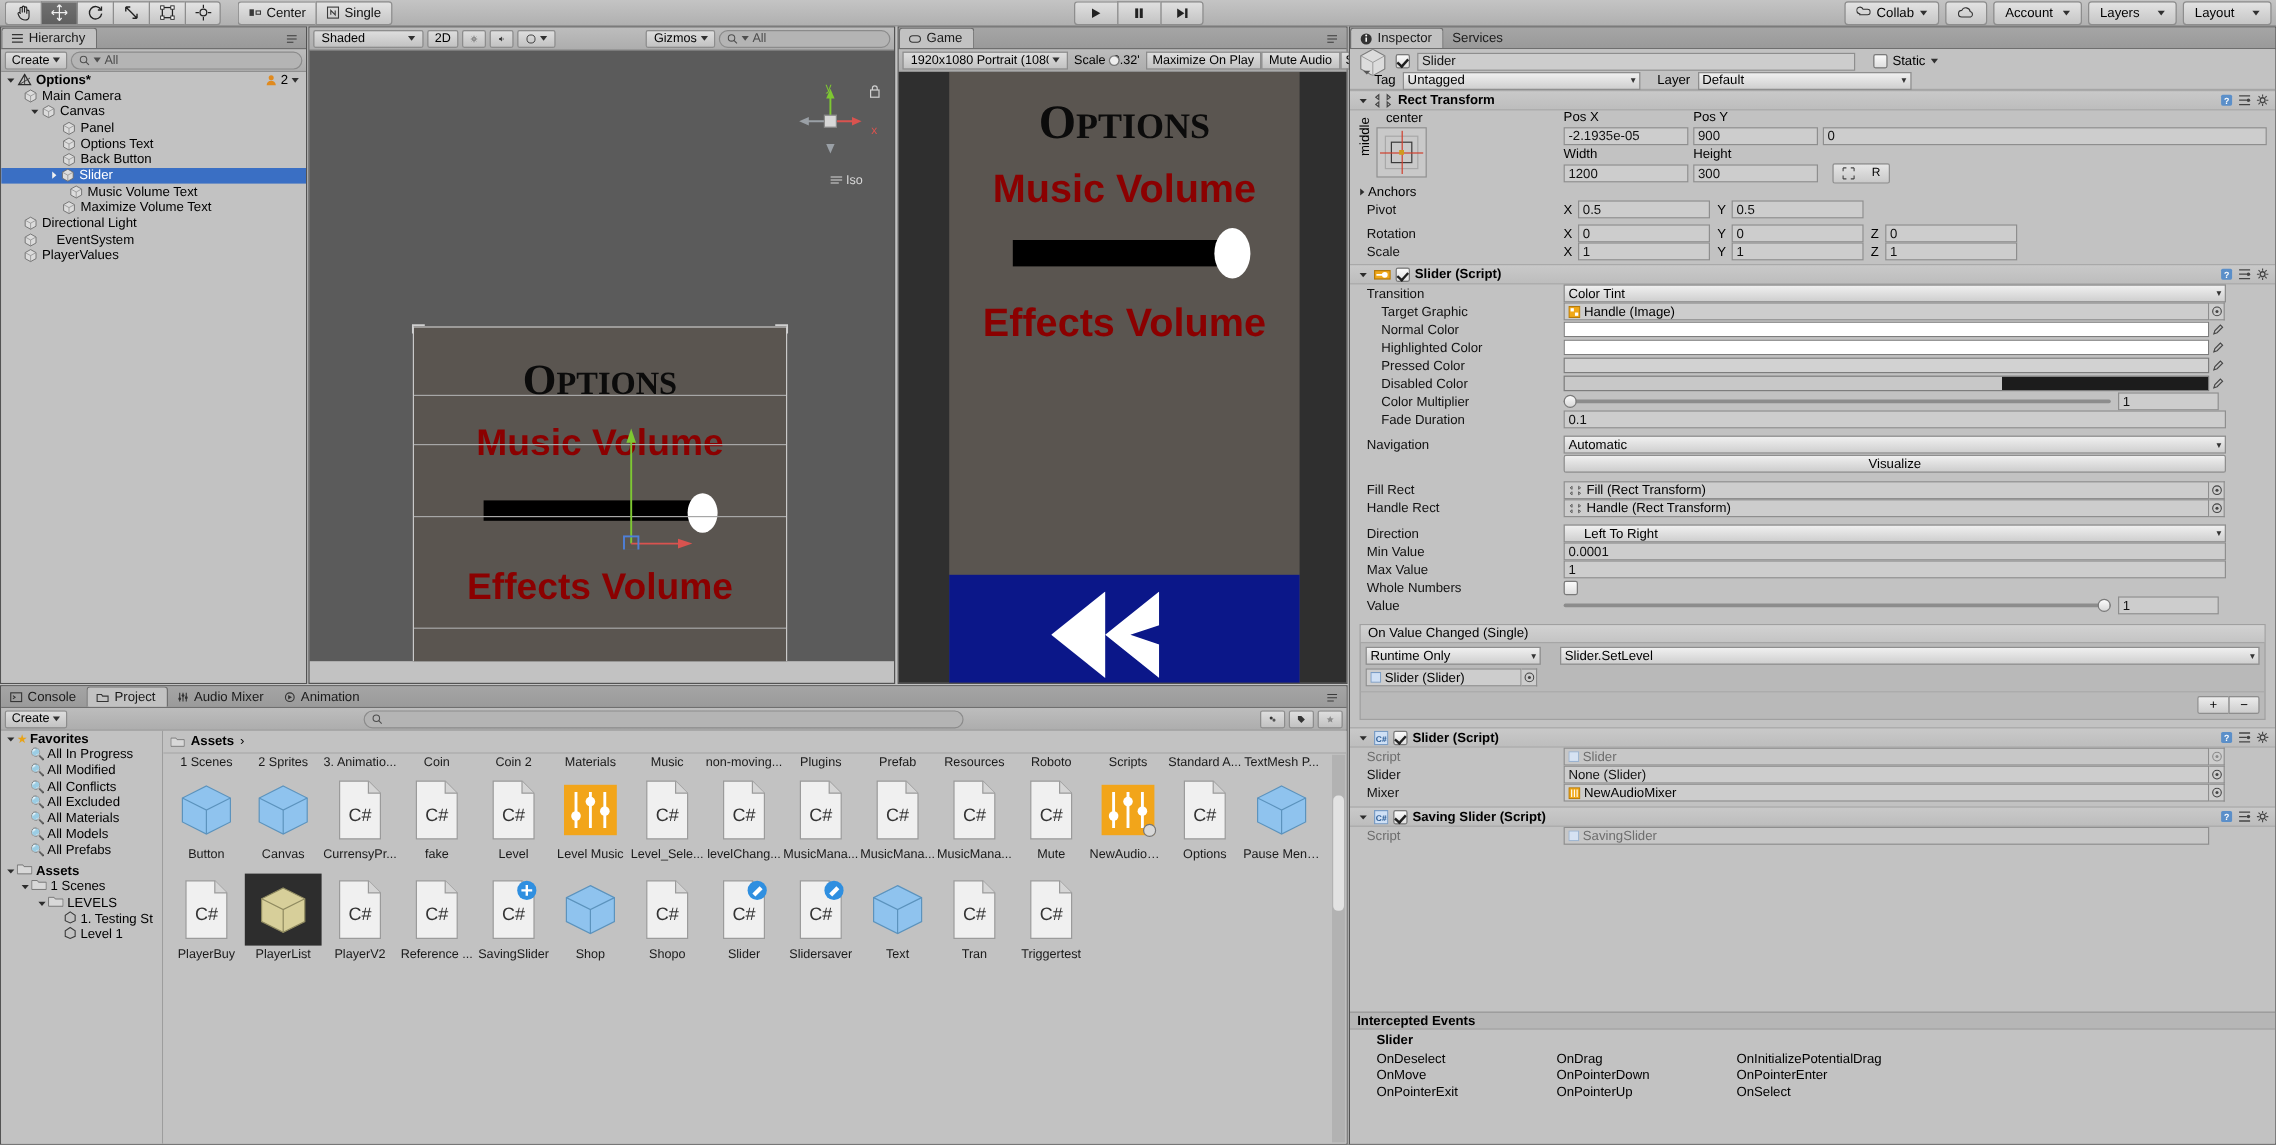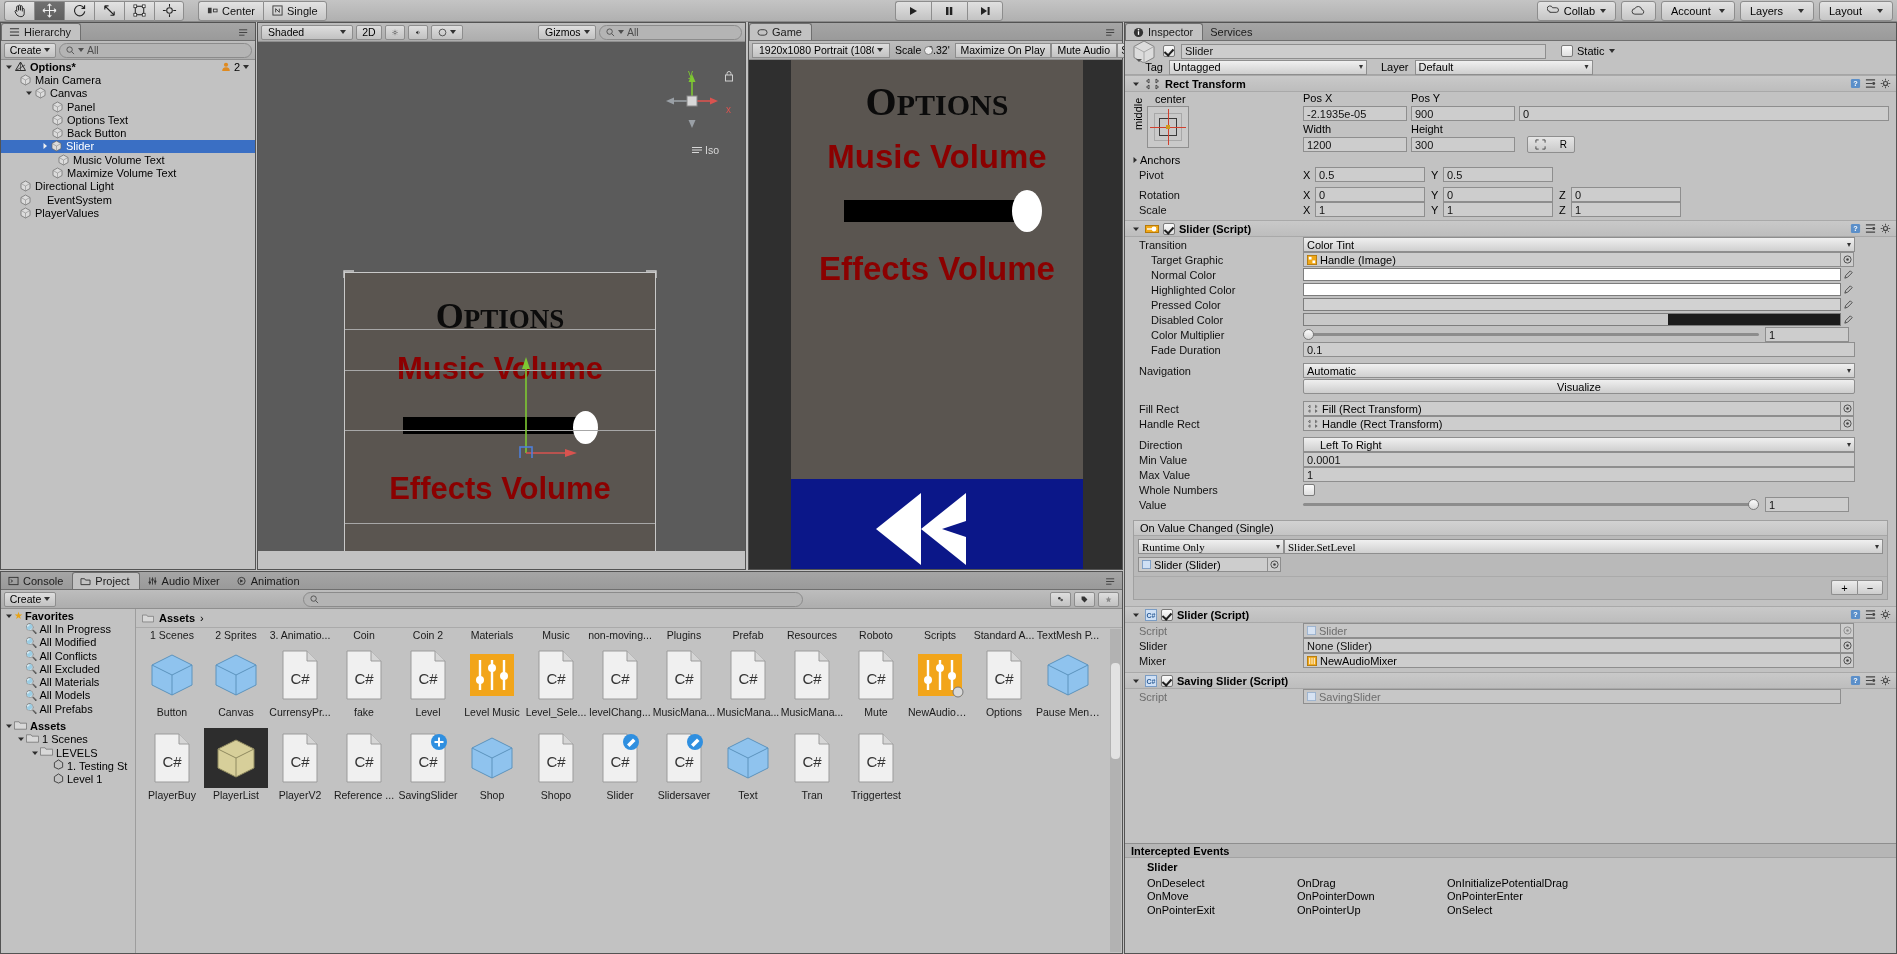--- a/index.html
+++ b/index.html
@@ -1401,21 +1401,21 @@
         <span class="plabel">Value</span>
         <span class="uslider" style="width:456px;flex:none;">
           <span class="track"></span>
             <span class="knob" style="right:0;"></span>
         </span>
         <span class="field" style="width:84px;margin-left:6px;">1</span>
       </div>
 
       <div class="evt-box" style="margin:8px 8px 0 8px;">
         <div class="evt-hdr">On Value Changed (Single)</div>
-        <div style="display:flex;align-items:center;gap:0;padding:3px 4px 0 4px;font-family:Liberation Serif, serif;">
+        <div style="display:flex;align-items:center;gap:16px;padding:3px 4px 0 4px;">
           <span class="popup" style="width:146px;">
             <span>Runtime Only</span>
               <span class="arrows">▾</span>
           </span>
           <span class="popup" style="flex:1;">
             <span>Slider.SetLevel</span>
               <span class="arrows">▾</span>
           </span>
         </div>
         <div style="display:flex;align-items:center;padding:3px 4px 4px 4px;">

